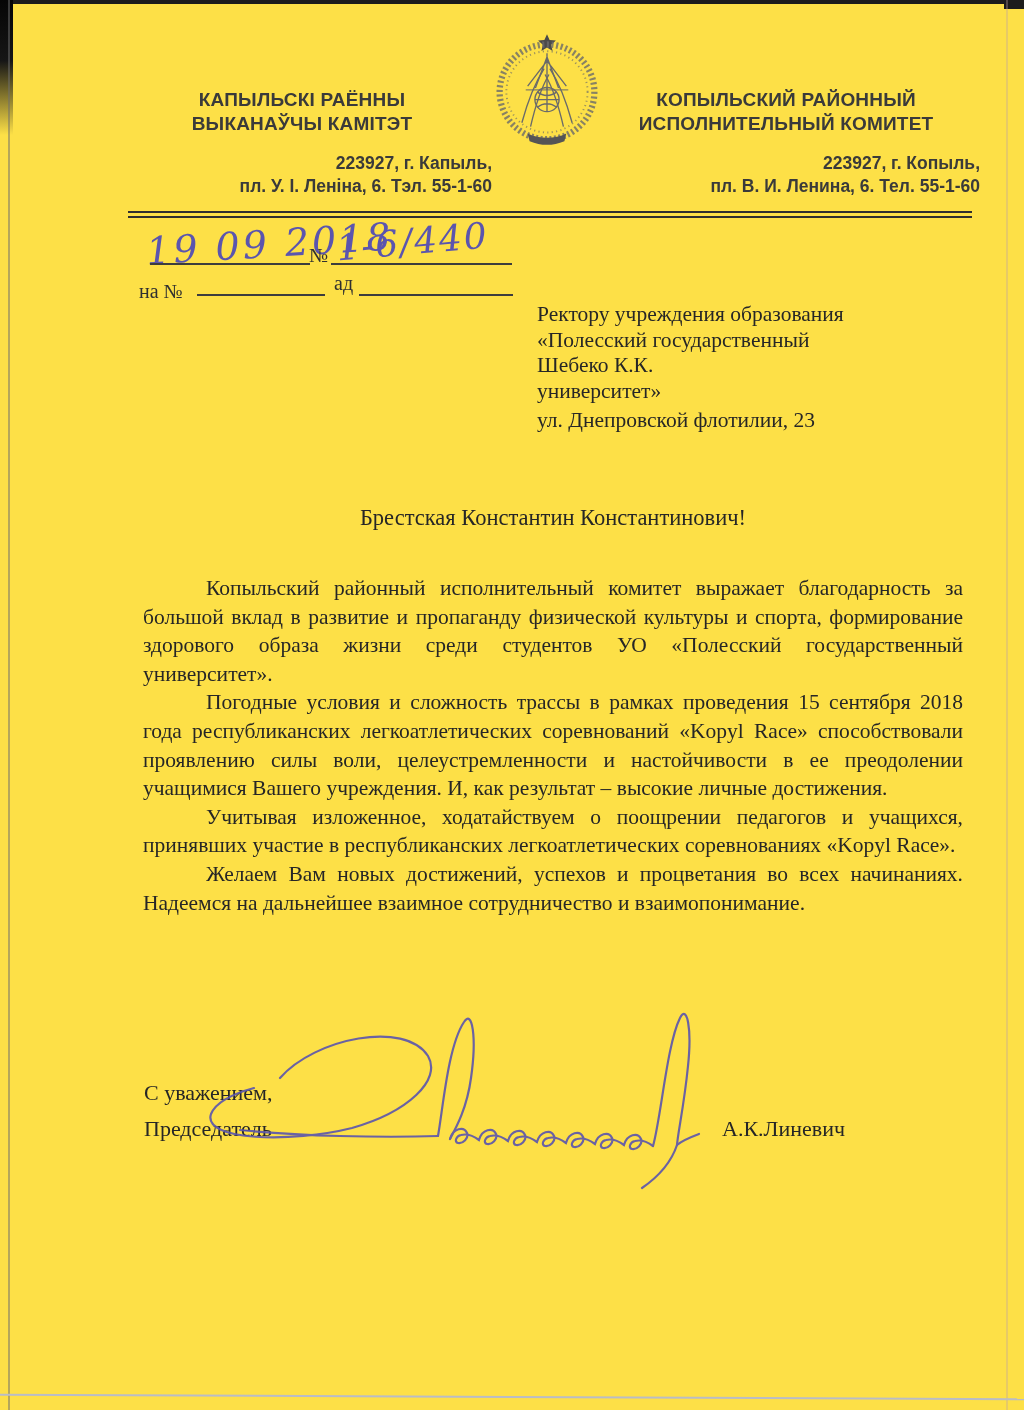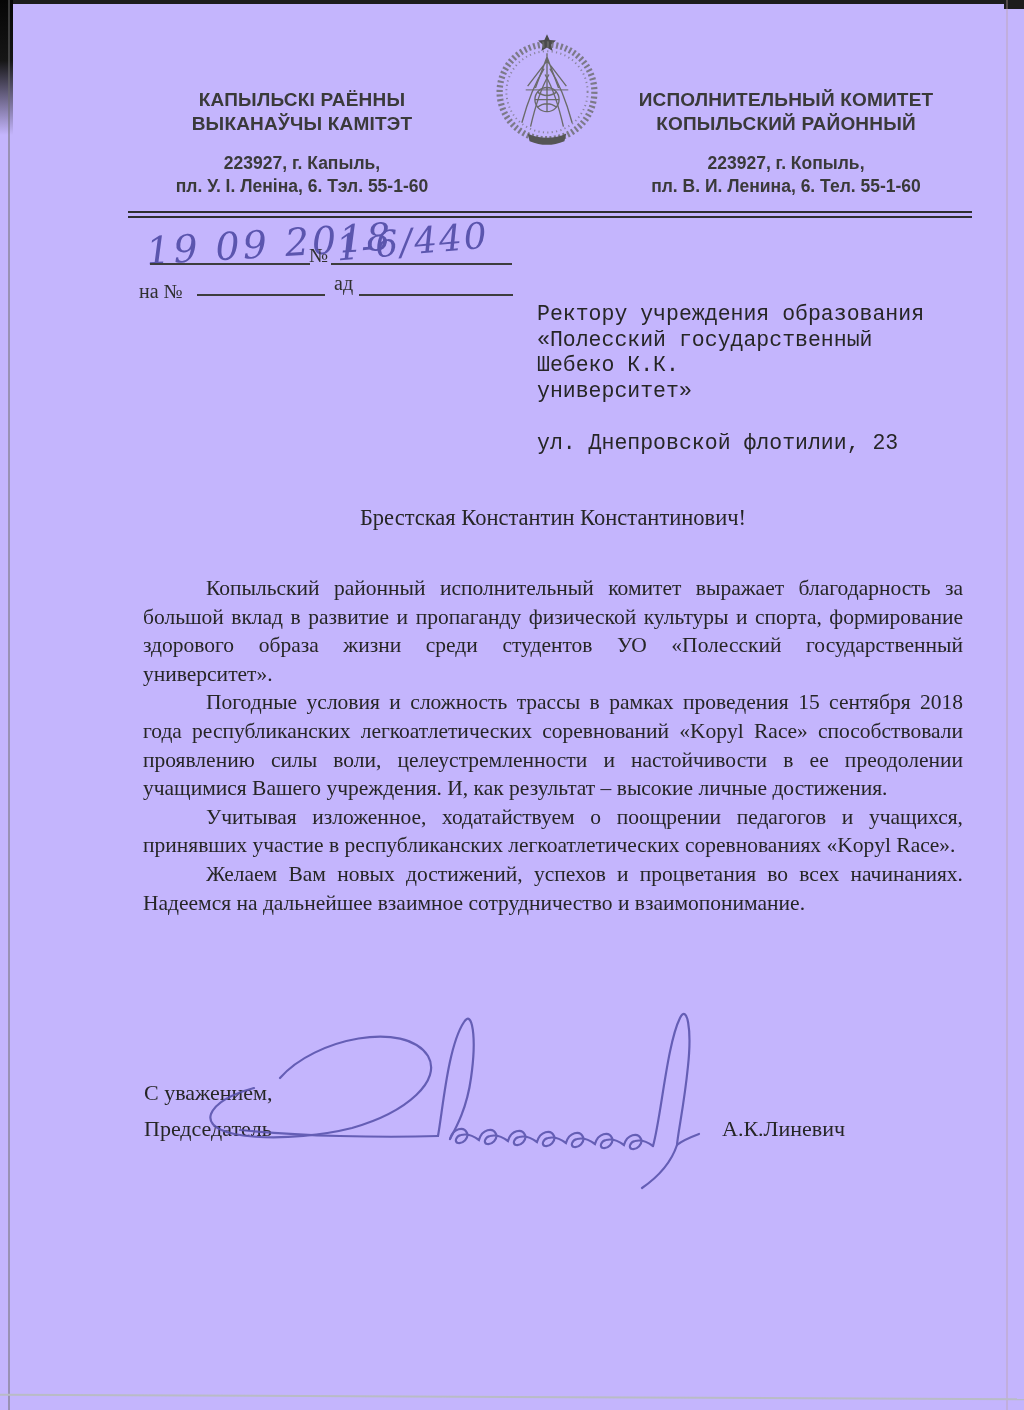--- a/index.html
+++ b/index.html
@@ -1,56 +1,56 @@
 <!DOCTYPE html>
 <html><head>
 <meta charset="utf-8">
 <style>
   html,body { margin:0; padding:0; background:#e8e8e8; }
   .page {
     position:relative; width:1024px; height:1410px; margin:0 auto;
-    background:#c4b5fd; overflow:hidden;
+    background:#fde047; overflow:hidden;
     font-family:"Liberation Serif", serif; color:#262626;
   }
   
   .edge-top    { position:absolute; left:0; top:0; width:1024px; height:4px; background:#1c1c1c; }
   .edge-topleft{ position:absolute; left:0; top:0; width:13px; height:135px;
                  background:linear-gradient(#050505 0%, #161616 45%, rgba(60,60,60,0) 100%); }
   .edge-left   { position:absolute; left:8px; top:0; width:2px; height:1410px; background:rgba(110,110,110,.5); }
   .edge-right  { position:absolute; left:1006px; top:0; width:2px; height:1410px; background:rgba(190,160,160,.35); }
   .edge-topright{ position:absolute; left:1004px; top:0; width:20px; height:9px; background:#1c1c1c; }
   .edge-bottom { position:absolute; left:0; top:1396px; width:1030px; height:2px; background:#b9bcc6; transform:rotate(.25deg); }
   
   .org { position:absolute; text-align:center; font-family:"Liberation Sans", sans-serif;
          font-weight:bold; color:#3a3a3a; }
   .org-left  { left:112px; top:88px; width:380px; }
   .org-right { left:592px; top:88px; width:388px; }
   .org-name  { font-size:19px; line-height:24px; letter-spacing:.2px; }
-  .org-addr  { margin-top:16px; font-size:17.5px; line-height:23px; }
+  .org-addr  { margin-top:16px; font-size:17.5px; line-height:23px;text-align:right; }
   .emblem { position:absolute; left:489px; top:28px; width:116px; height:120px; }
   .rule { position:absolute; left:128px; top:211px; width:844px; height:3px;
           border-top:2px solid #2f2f2f; border-bottom:2px solid #2f2f2f; }
   
   .hand { position:absolute; font-family:"DejaVu Serif", serif; font-style:italic;
           color:#5b55ae; white-space:nowrap; }
   .hand-date { left:146px; top:222px; font-size:38px; letter-spacing:3px; transform:rotate(-3.5deg); }
   .hand-num  { left:336px; top:221px; font-size:36px; letter-spacing:2px; transform:rotate(-5deg); }
   .ref-label { position:absolute; font-size:20px; color:#303030; }
   .no-sign   { left:309px; top:244px; }
   .na-no     { left:139px; top:272px;margin-top:8px; }
   .ad        { left:334px; top:272px; }
   .uline { position:absolute; height:0; border-bottom:2px solid #3d3d3d; }
   .u1 { left:150px; top:263px; width:160px; }
   .u2 { left:331px; top:263px; width:181px; }
   .u3 { left:197px; top:294px; width:128px; }
   .u4 { left:359px; top:294px; width:154px; }
   
   .recipient { position:absolute; left:537px; top:302px; width:440px;
-               font-size:21.5px; line-height:25.6px;font-family:Liberation Mono, monospace; }
-  .recipient .addr { margin-top:27px; }
+               font-size:21.5px; line-height:25.6px; }
+  .recipient .addr { margin-top:4px; }
   
   .salutation { position:absolute; left:143px; top:505px; width:820px;
                 text-align:center; font-size:22.5px; }
   .body { position:absolute; left:143px; top:574px; width:820px;
           font-size:21.5px; line-height:28.6px; text-align:justify; }
   .body p { margin:0; text-indent:63px; }
   
   .regards  { position:absolute; left:144px; top:1048px; font-size:22px;margin-top:32px; }
   .sign-title{ position:absolute; left:144px; top:1116px; font-size:22px; }
   .sign-name { position:absolute; left:722px; top:1116px; font-size:22px; }
@@ -90,22 +90,22 @@
         <circle cx="60" cy="74" r="12.5"></circle>
         <path d="M47.5 74 H72.5 M60 61.5 V86.5 M50 66 C56 71 64 71 70 66 M50 82 C56 77 64 77 70 82"></path>
         <path d="M34 98 C40 76 48 56 57 42 M43 102 C48 80 54 62 62 48 M86 98 C80 76 72 56 63 42 M77 102 C72 80 66 62 58 48"></path>
       </g>
     </g>
     <path d="M40 109 C52 115 68 115 80 109 L78 117 C66 122 54 122 42 117 Z" fill="#555"></path>
   </svg>
 
   <div class="org org-right">
     <div class="org-name">
+      <div>КОПЫЛЬСКИЙ РАЙОННЫЙ</div>
       <div>ИСПОЛНИТЕЛЬНЫЙ КОМИТЕТ</div>
-      <div>КОПЫЛЬСКИЙ РАЙОННЫЙ</div>
     </div>
     <div class="org-addr">
       <div>223927, г. Копыль,</div>
       <div>пл. В. И. Ленина, 6. Тел. 55-1-60</div>
     </div>
   </div>
 
   <div class="rule"></div>
 
   <div class="hand hand-date">19 09 2018</div>

